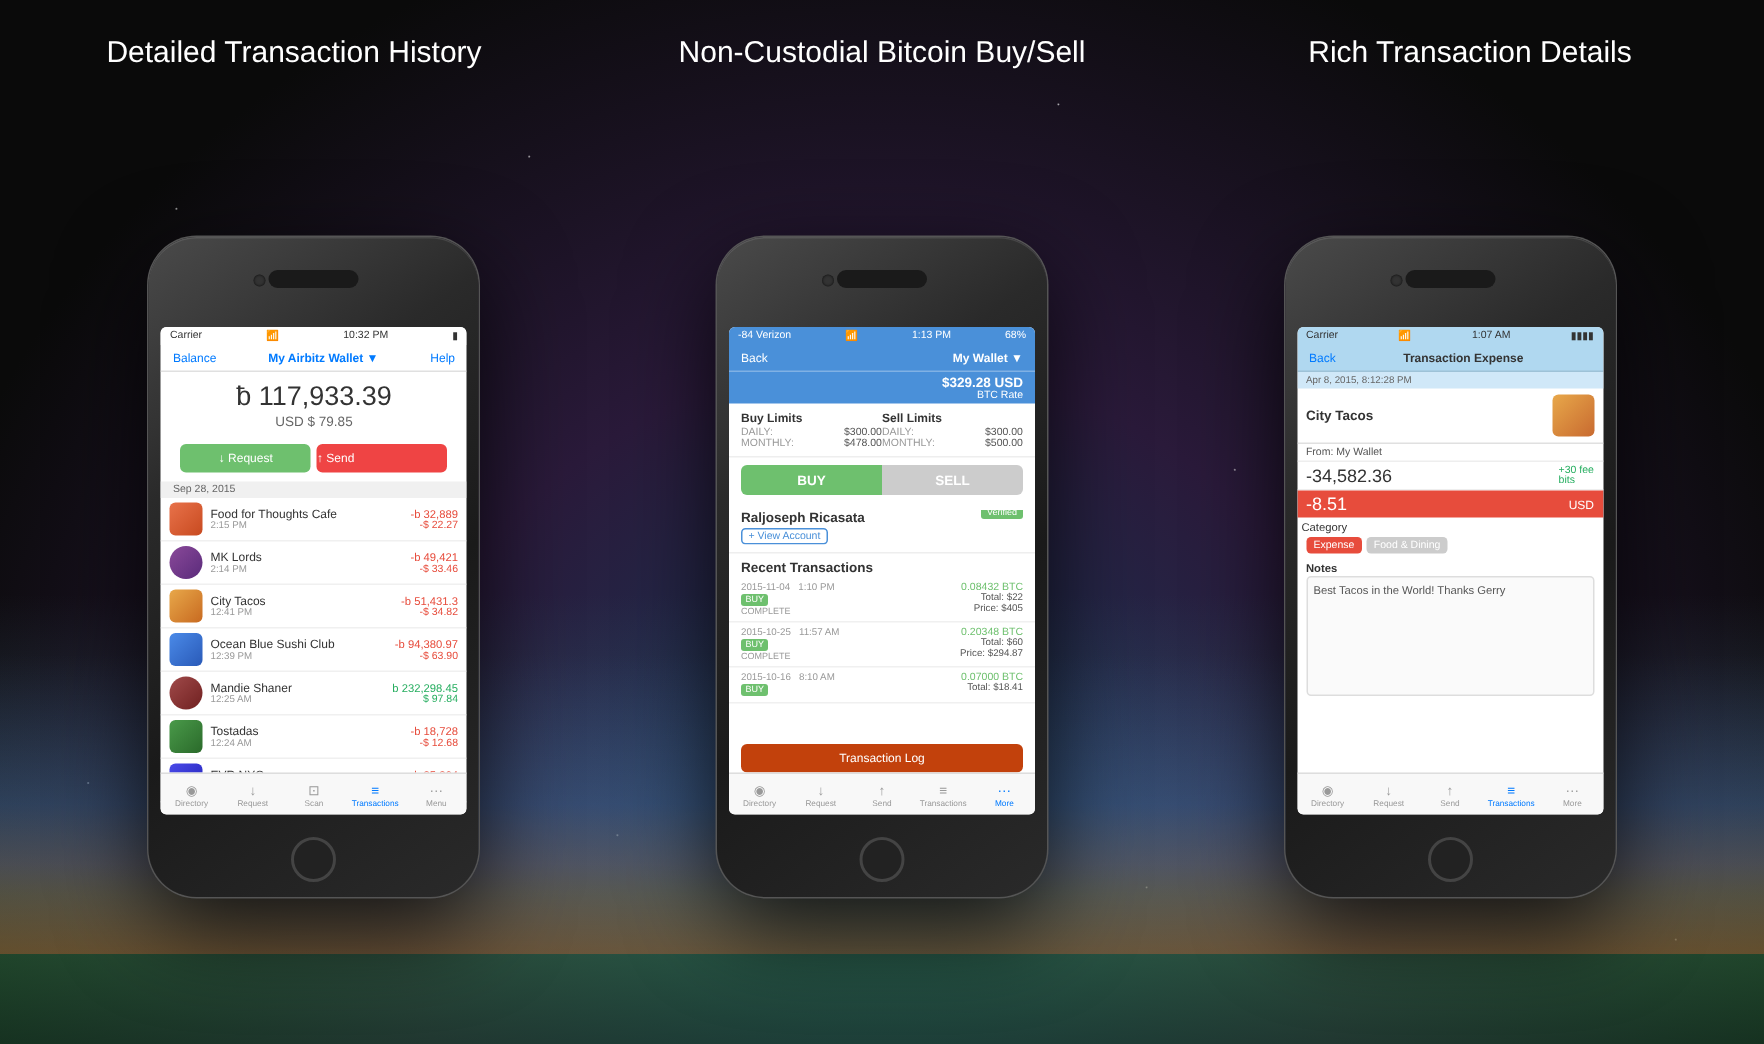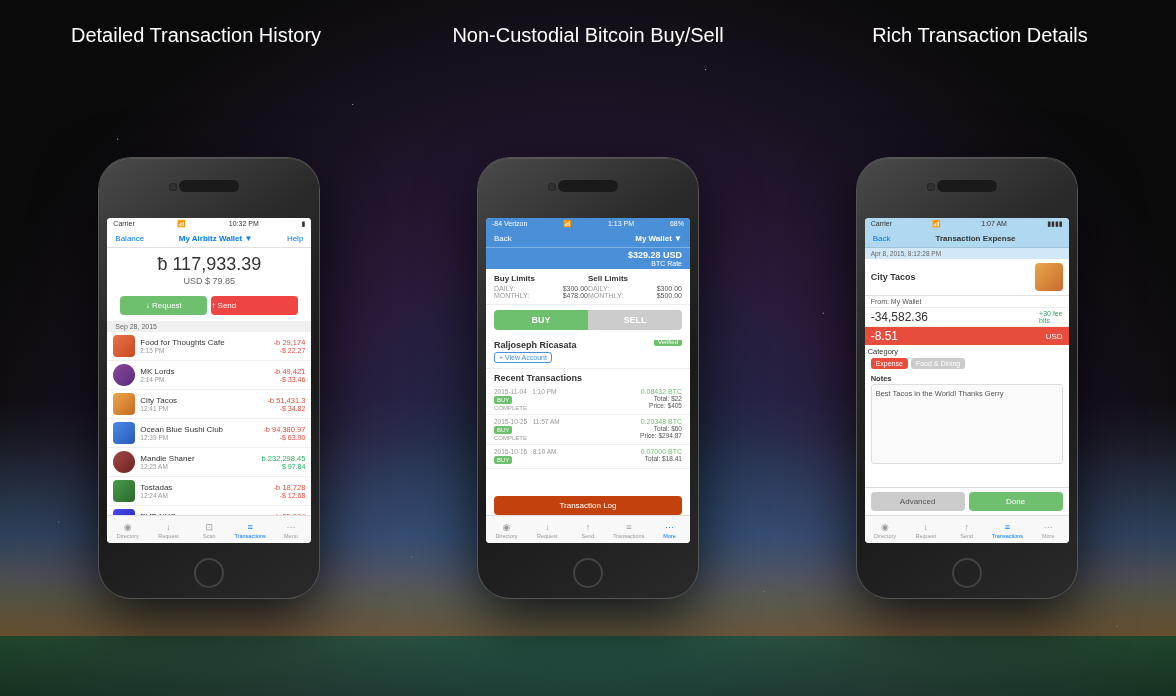--- a/index.html
+++ b/index.html
@@ -633,21 +633,21 @@
 
         <div class="p1-date">Sep 28, 2015</div>
 
         <div class="p1-tx">
           <div class="p1-tx-icon icon-food"></div>
           <div class="p1-tx-info">
             <div class="p1-tx-name">Food for Thoughts Cafe</div>
             <div class="p1-tx-time">2:15 PM</div>
           </div>
           <div class="p1-tx-amount">
-            <div class="p1-tx-btc">-b 29,174</div>
+            <div class="p1-tx-btc">-b 32,889</div>
             <div class="p1-tx-usd">-$ 22.27</div>
           </div>
         </div>
 
         <div class="p1-tx">
           <div class="p1-tx-icon icon-mk"></div>
           <div class="p1-tx-info">
             <div class="p1-tx-name">MK Lords</div>
             <div class="p1-tx-time">2:14 PM</div>
           </div>
@@ -909,24 +909,20 @@
 
         <div class="p3-category-label">Category</div>
         <div class="p3-category-pills">
           <div class="p3-pill-expense">Expense</div>
           <div class="p3-pill-dining">Food &amp; Dining</div>
         </div>
 
         <div class="p3-notes-label">Notes</div>
         <div class="p3-notes-box">Best Tacos in the World!  Thanks Gerry</div>
 
-        <div class="p3-action-row">
-          <div class="p3-advanced-btn">Advanced</div>
-          <div class="p3-done-btn">Done</div>
-        </div>
 
         <div class="p3-bottom-nav">
           <div class="p3-nav-item">
             <span class="p3-nav-icon">◉</span>
             <span>Directory</span>
           </div>
           <div class="p3-nav-item">
             <span class="p3-nav-icon">↓</span>
             <span>Request</span>
           </div>

